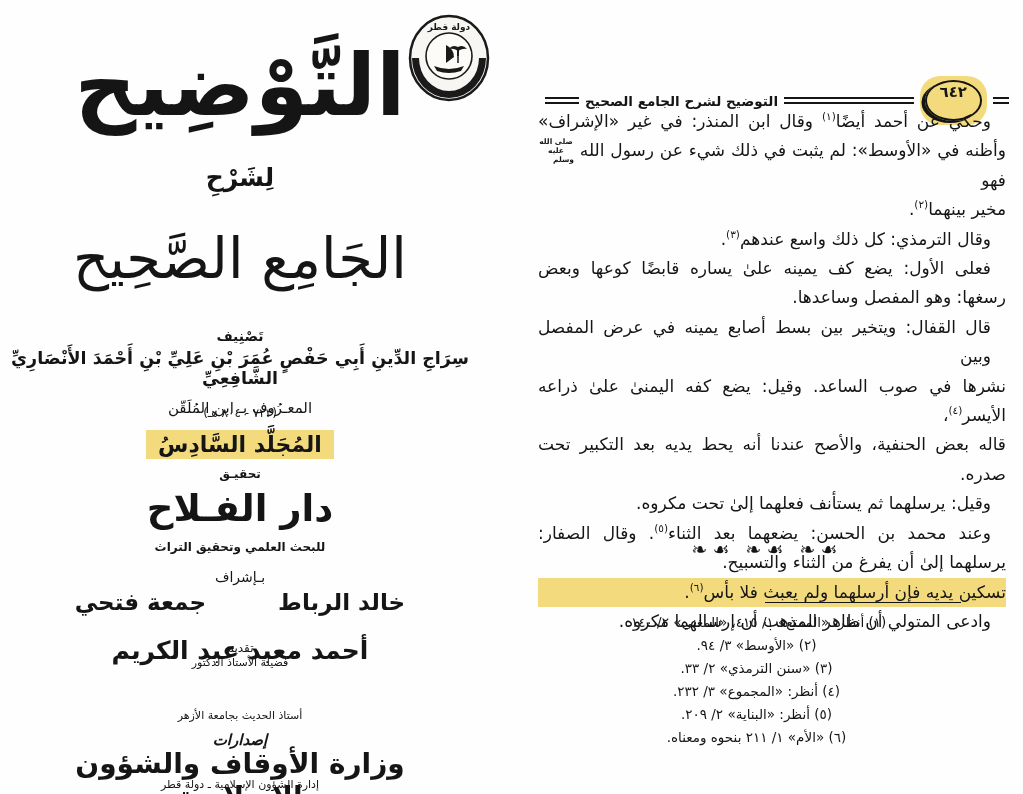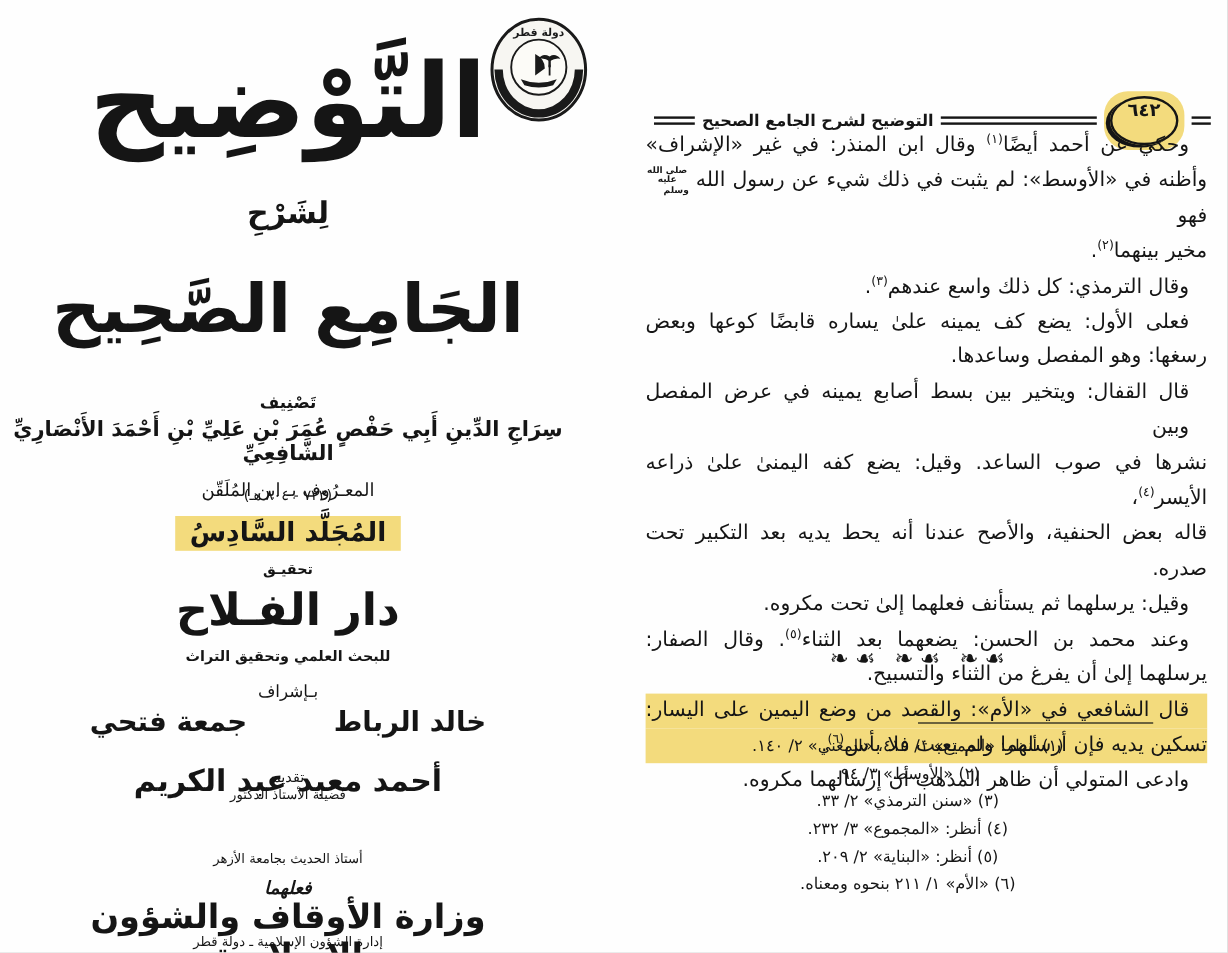--- a/index.html
+++ b/index.html
@@ -7,21 +7,21 @@
   body{ background:#888; font-family:"DejaVu Sans",sans-serif; }
   .sheet{
     position:relative; width:1023px; height:794px; background:#fefefe;
     color:var(--ink); overflow:hidden; margin:0 auto;
   }
   
   .left-page{ position:absolute; left:0; top:0; width:511px; height:766px; direction:rtl; }
   .lp{ position:absolute; left:10px; width:460px; text-align:center; }
   .t-main   { top:10px;  font-size:86px; font-weight:bold; line-height:150px; }
   .t-lisharh{ top:163px; font-size:25px; font-weight:bold; }
-  .t-jami   { top:198px; font-size:56px; font-weight:bold; line-height:122px; letter-spacing:-2px;}
+  .t-jami   { top:198px; font-size:56px; font-weight:normal; line-height:122px; letter-spacing:-2px;}
   .t-tasnif { top:328px; font-size:14px; font-weight:bold; }
   .t-author { top:348px; font-size:17.5px; font-weight:bold; }
   .t-known  { top:383px; font-size:15px;margin-top:16px; }
   .t-dates  { top:406px; font-size:12px; }
   .t-volume { top:432px; font-size:22px; font-weight:bold; }
   .t-volume span{ background:var(--hl); padding:2px 12px; }
   .t-tahqiq { top:467px; font-size:12px; font-weight:bold; }
   .t-dar    { top:480px; font-size:37px; font-weight:bold; line-height:58px; }
   .t-darsub { top:540px; font-size:12px; font-weight:bold; }
   .t-ishraf { top:569px; font-size:14px; font-weight:normal; }
@@ -95,21 +95,21 @@
     <div class="lp t-darsub">للبحث العلمي وتحقيق التراث</div>
     <div class="lp t-ishraf">بـإشراف</div>
     <div class="lp t-names">
       <span>خالد الرباط</span>
       <span>جمعة فتحي</span>
     </div>
     <div class="lp t-taqdim">تقديم</div>
     <div class="lp t-fadila">فضيلة الأستاذ الدكتور</div>
     <div class="lp t-ahmad">أحمد معبد عبد الكريم</div>
     <div class="lp t-ustadh">أستاذ الحديث بجامعة الأزهر</div>
-    <div class="lp t-isdarat">فعلهما</div>
+    <div class="lp t-isdarat">إصدارات</div>
     <div class="lp t-wizara">وزارة الأوقاف والشؤون الإسلامية</div>
     <div class="lp t-idara">إدارة الشؤون الإسلامية ـ دولة قطر</div>
   </div>
 
   <div class="right-page">
 
     <div class="hdr">
       <div class="dbl rule-s1"></div>
       <div class="badge-wrap">
         <span class="badge">٦٤٢</span>
@@ -125,21 +125,20 @@
         <div class="line">مخير بينهما<sup>(٢)</sup>.</div>
         <div class="line ind">وقال الترمذي: كل ذلك واسع عندهم<sup>(٣)</sup>.</div>
         <div class="line j ind">فعلى الأول: يضع كف يمينه علىٰ يساره قابضًا كوعها وبعض</div>
         <div class="line">رسغها: وهو المفصل وساعدها.</div>
         <div class="line j ind">قال القفال: ويتخير بين بسط أصابع يمينه في عرض المفصل وبين</div>
         <div class="line j">نشرها في صوب الساعد. وقيل: يضع كفه اليمنىٰ علىٰ ذراعه الأيسر<sup>(٤)</sup>،</div>
         <div class="line j">قاله بعض الحنفية، والأصح عندنا أنه يحط يديه بعد التكبير تحت صدره.</div>
         <div class="line ind">وقيل: يرسلهما ثم يستأنف فعلهما إلىٰ تحت مكروه.</div>
         <div class="line j ind">وعند محمد بن الحسن: يضعهما بعد الثناء<sup>(٥)</sup>. وقال الصفار:</div>
         <div class="line">يرسلهما إلىٰ أن يفرغ من الثناء والتسبيح.</div>
-        <div class="line j ind hl">قال الشافعي في «الأم»: والقصد من وضع اليمين على اليسار:</div>
         <div class="line hl">تسكين يديه فإن أرسلهما ولم يعبث فلا بأس<sup>(٦)</sup>.</div>
         <div class="line ind">وادعى المتولي أن ظاهر المذهب أن إرسالهما مكروه.</div>
       </div>
 
     <div class="ornament">☙❧ ☙❧ ☙❧</div>
 
     <div class="fn-sep"></div>
     <div class="footnotes" id="footnote-list">
         <div>(١) أنظر: «الممتع» ١/ ٤١٥، «المغني» ٢/ ١٤٠.</div>
         <div>(٢) «الأوسط» ٣/ ٩٤.</div>

